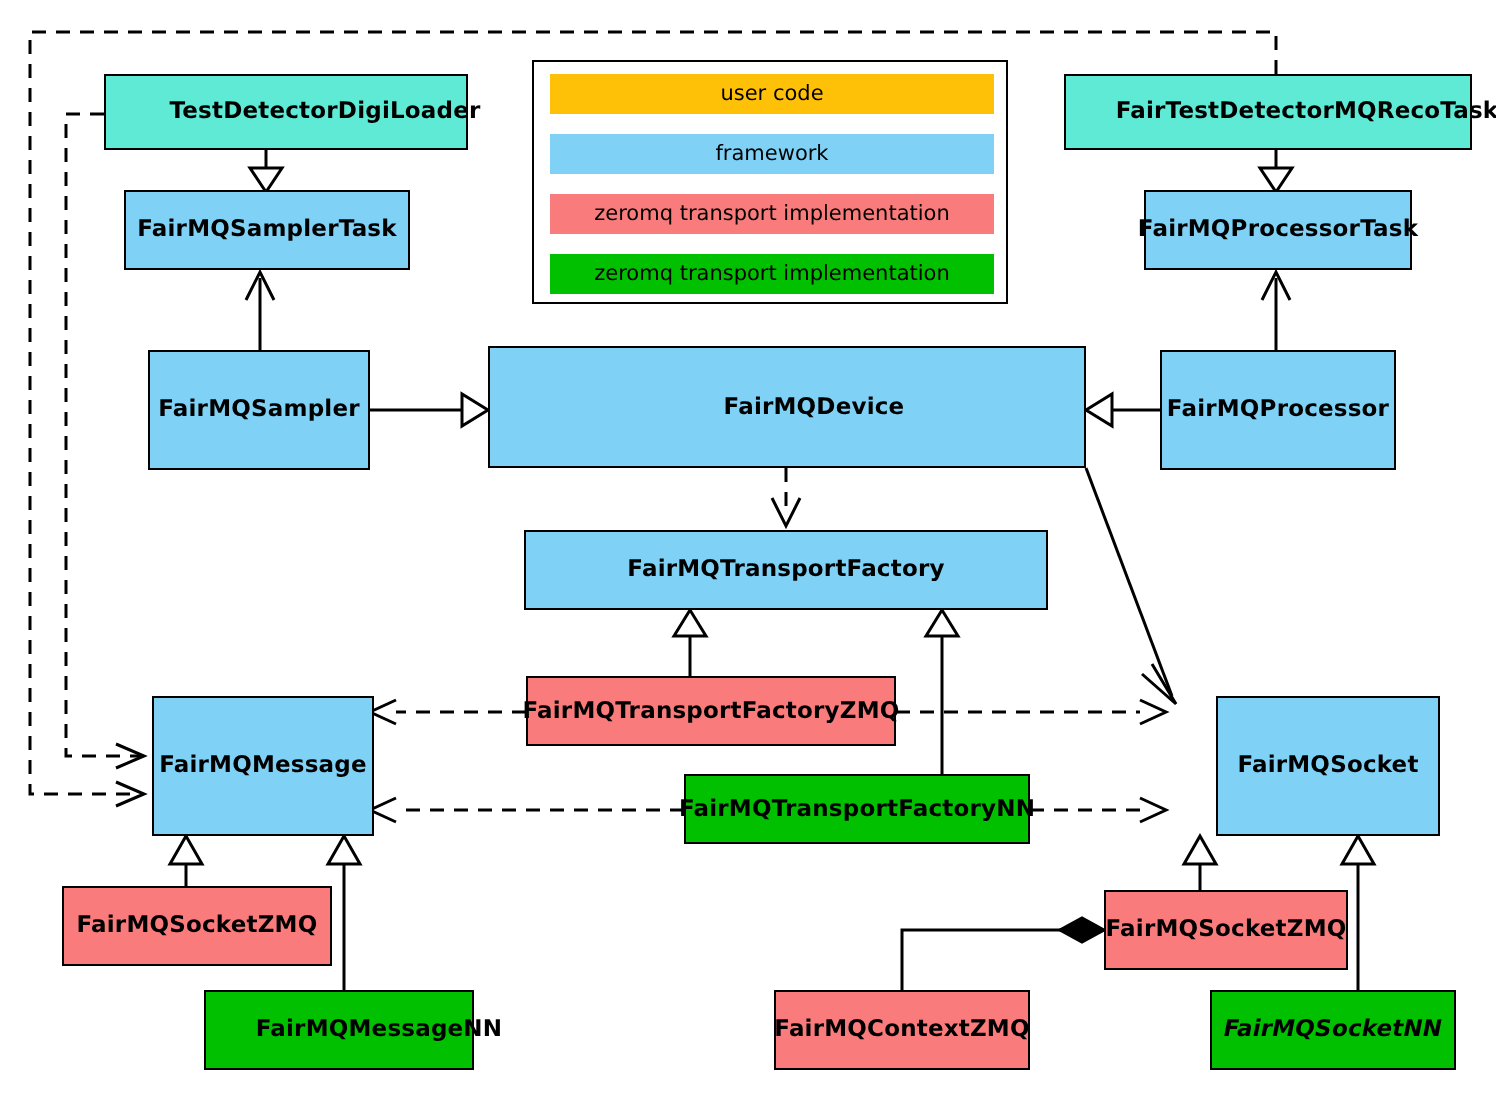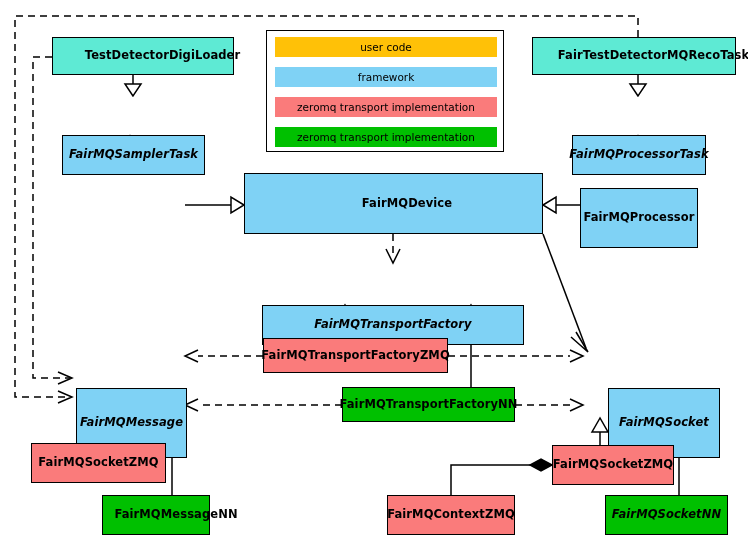--- a/index.html
+++ b/index.html
@@ -1,19 +1,19 @@
 <!DOCTYPE html>
 <html><head>
 <meta charset="utf-8">
 <style>
   html,body{margin:0;padding:0;background:#ffffff;}
   body{font-family:"DejaVu Sans","Liberation Sans",sans-serif;}
   #canvas{position:relative;width:748px;height:549px;background:#ffffff;overflow:hidden;border-radius:31px;}
   .box{position:absolute;box-sizing:border-box;border:1.6px solid #000;display:flex;align-items:center;justify-content:center;text-align:center;font-size:11.5px;font-weight:bold;color:#000;line-height:1.15;letter-spacing:.1px;}
-  .box.abstract{font-style:italic;margin-top:40px;}
+  .box.abstract{}
   .usercode{background:#5eead4;padding-left:39px;}
   .framework{background:#7FD2F5;}
   .zmq{background:#FA7B7B;}
   .nn{background:#00C000;}
   .legendbox{position:absolute;box-sizing:border-box;border:1.6px solid #000;background:#fff;}
   .legenditem{position:absolute;box-sizing:border-box;display:flex;align-items:center;justify-content:center;font-size:10.5px;font-weight:normal;color:#000;}
   svg#wires{position:absolute;left:0;top:0;width:748px;height:549px;overflow:visible;}
   svg#wires line,svg#wires path,svg#wires polyline{stroke:#000;stroke-width:1.5px;fill:none;}
   .dash{stroke-dasharray:7,5;}
   .hollowtri{fill:#fff;stroke:#000;stroke-width:1.5px;}
@@ -137,40 +137,41 @@
     <div class="legenditem" style="left:8px;top:6px;width:222px;height:20px;background:#FFC107;">user code</div>
     <div class="legenditem" style="left:8px;top:36px;width:222px;height:20px;background:#7FD2F5;">framework</div>
     <div class="legenditem" style="left:8px;top:66px;width:222px;height:20px;background:#FA7B7B;">zeromq transport implementation</div>
     <div class="legenditem" style="left:8px;top:96px;width:222px;height:20px;background:#00C000;">zeromq transport implementation</div>
   </div>
 
   <div class="box usercode" style="left:52px;top:37px;width:182px;height:38px;">TestDetectorDigiLoader</div>
 
   <div class="box framework abstract" style="left:62px;top:95px;width:143px;height:40px;">FairMQSamplerTask</div>
 
+  <div class="box framework" style="left:74px;top:175px;width:111px;height:60px;">FairMQSampler</div>
 
   <div class="box usercode" style="left:532px;top:37px;width:204px;height:38px;">FairTestDetectorMQRecoTask</div>
 
   <div class="box framework abstract" style="left:572px;top:95px;width:134px;height:40px;">FairMQProcessorTask</div>
 
-  <div class="box framework" style="left:580px;top:188px;width:118px;height:60px;">FairMQProcessor</div>
+  <div class="box framework" style="left:580px;top:175px;width:118px;height:60px;">FairMQProcessor</div>
 
   <div class="box framework" style="left:244px;top:173px;width:299px;height:61px;padding-left:27px;">FairMQDevice</div>
 
   <div class="box framework abstract" style="left:262px;top:265px;width:262px;height:40px;">FairMQTransportFactory</div>
 
   <div class="box zmq" style="left:263px;top:338px;width:185px;height:35px;">FairMQTransportFactoryZMQ</div>
 
   <div class="box nn" style="left:342px;top:387px;width:173px;height:35px;">FairMQTransportFactoryNN</div>
 
   <div class="box framework abstract" style="left:76px;top:348px;width:111px;height:70px;">FairMQMessage</div>
 
   <div class="box zmq" style="left:31px;top:443px;width:135px;height:40px;">FairMQSocketZMQ</div>
 
-  <div class="box nn" style="left:102px;top:495px;width:108px;height:40px;padding-left:40px;">FairMQMessageNN</div>
+  <div class="box nn" style="left:102px;top:495px;width:135px;height:40px;padding-left:40px;">FairMQMessageNN</div>
 
   <div class="box framework abstract" style="left:608px;top:348px;width:112px;height:70px;">FairMQSocket</div>
 
   <div class="box zmq" style="left:552px;top:445px;width:122px;height:40px;">FairMQSocketZMQ</div>
 
   <div class="box nn" style="left:605px;top:495px;width:123px;height:40px;font-style:italic;">FairMQSocketNN</div>
 
   <div class="box zmq" style="left:387px;top:495px;width:128px;height:40px;text-align:center;">FairMQContextZMQ</div>
 
 </div>

